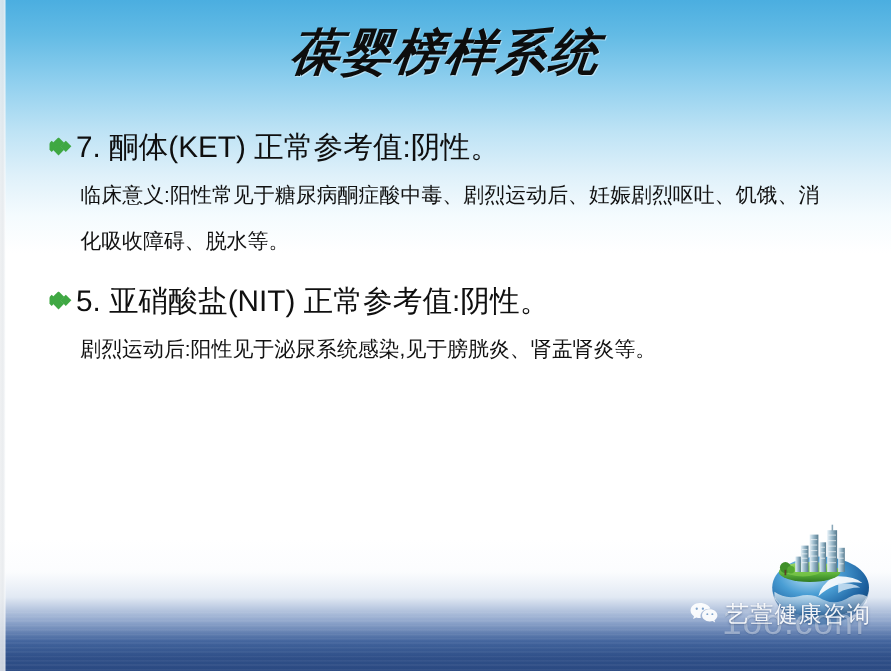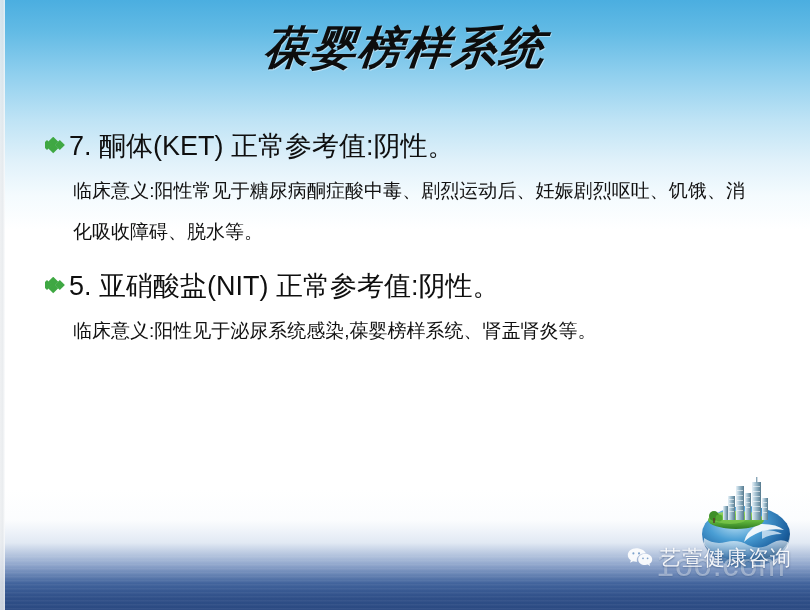--- a/index.html
+++ b/index.html
@@ -92,21 +92,21 @@
     line-height: 1.15;
     transform: skewX(-6deg);
     text-shadow: 1px 1px 0 rgba(255,255,255,0.45);
     white-space: nowrap;
   }
 
   
   .content {
     position: absolute;
     left: 45px;
-    top: 126px;
+    top: 114px;
     width: 720px;
   }
 
   .block {
     margin-bottom: 4px;
   }
 
   .bullet-line {
     display: flex;
     align-items: flex-start;
@@ -235,21 +235,21 @@
             <g fill="#3fa843">
               <rect x="4.6" y="1.2" width="7.2" height="7.2" transform="rotate(45 8.2 4.8)"></rect>
               <rect x="11.2" y="4.4" width="7.2" height="7.2" transform="rotate(45 14.8 8)"></rect>
               <rect x="-1.6" y="4.4" width="7.2" height="7.2" transform="rotate(45 2 8)"></rect>
               <rect x="4.6" y="7.6" width="7.2" height="7.2" transform="rotate(45 8.2 11.2)"></rect>
             </g>
           </svg>
         </span>
         <span class="headline">5. 亚硝酸盐(NIT) 正常参考值:阴性。</span>
       </div>
-      <div class="para">临床意义:阳性见于泌尿系统感染,葆婴榜样系统、肾盂肾炎等。</div>
+      <div class="para">剧烈运动后:阳性见于泌尿系统感染,见于膀胱炎、肾盂肾炎等。</div>
     </div>
 
   </div>
 
   <div class="logo-art">
     <svg width="118" height="96" viewBox="0 0 118 96" aria-hidden="true">
       <defs>
         <radialGradient id="globeGrad" cx="38%" cy="30%" r="78%">
           <stop offset="0%" stop-color="#bfe2f5"></stop>
           <stop offset="40%" stop-color="#4a9ed4"></stop>

